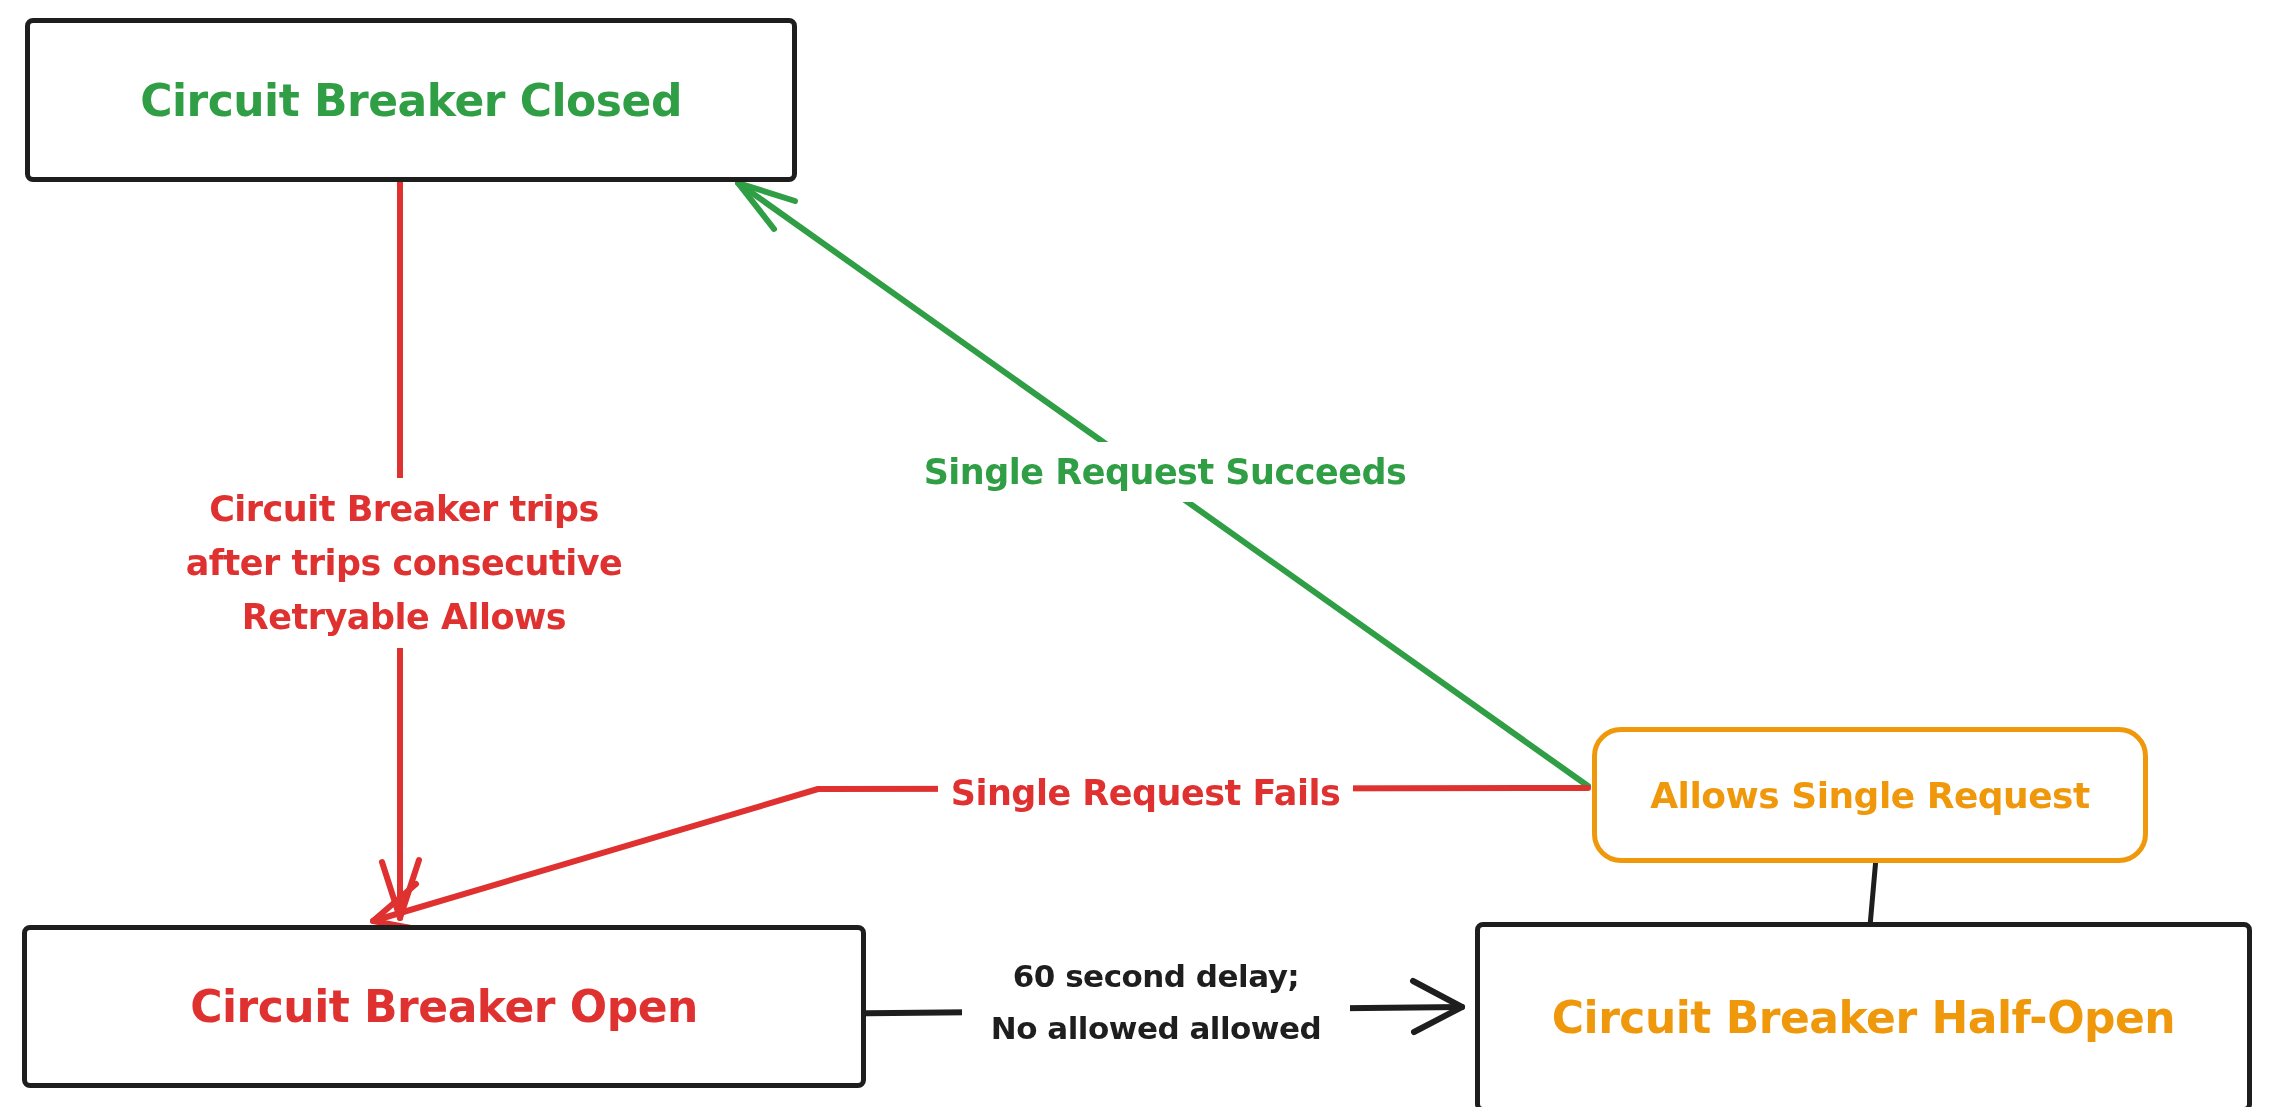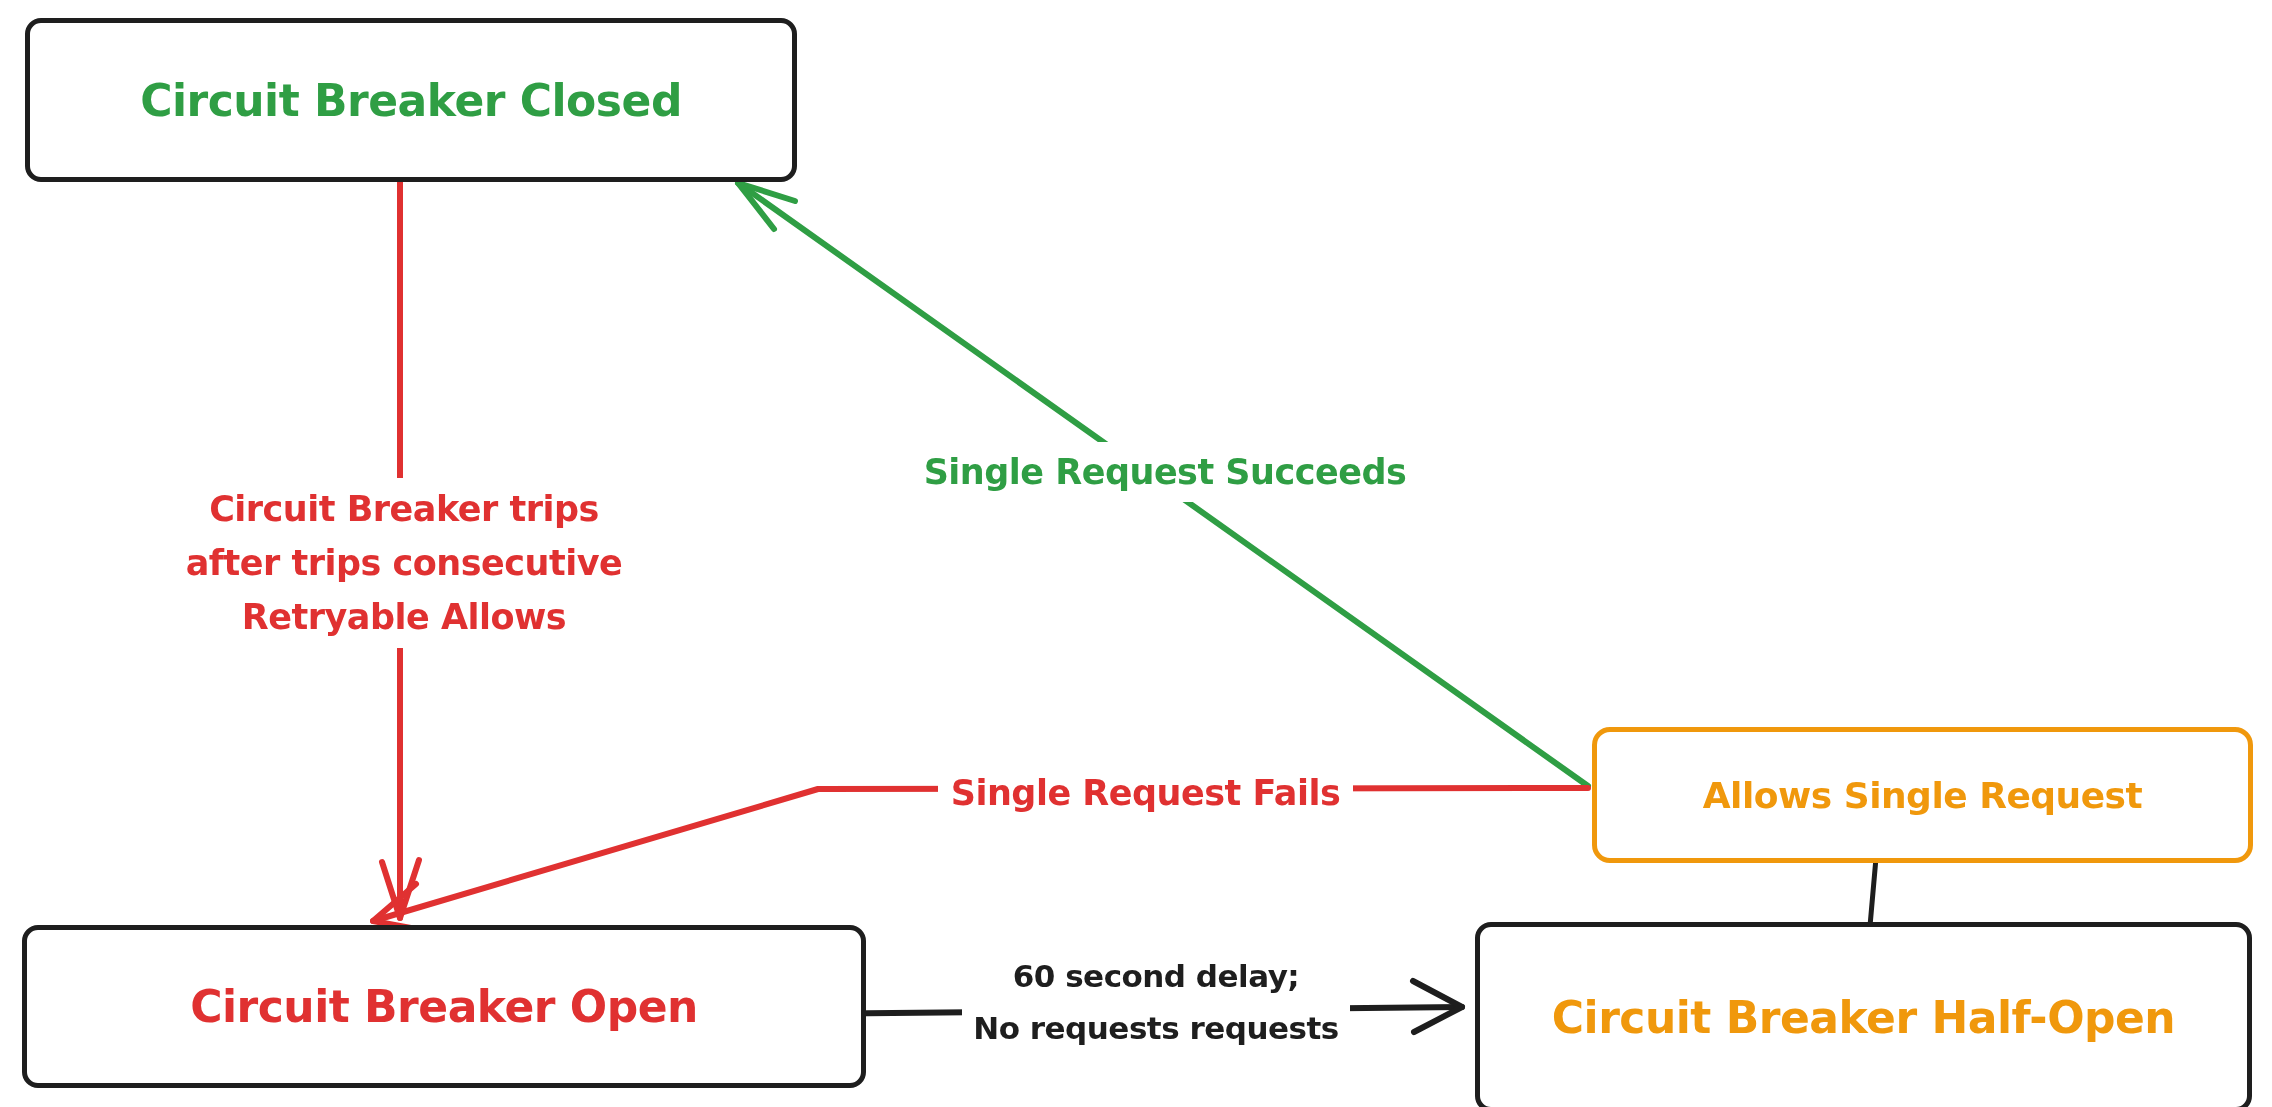--- a/index.html
+++ b/index.html
@@ -32,37 +32,37 @@
     stroke-linejoin: round;
   }
   .stroke-red    { stroke: var(--red); }
   .stroke-green  { stroke: var(--green); }
   .stroke-ink    { stroke: var(--ink); }
 
   .node {
     position: absolute;
     background: var(--background);
     border: 5px solid var(--ink);
-    border-radius: 16px;
+    border-radius: 8px;
     display: flex; align-items: center; justify-content: center;
     text-align: center;
   }
   .node .node-label {
     font-size: 44px;
     font-weight: 700;
     letter-spacing: -0.5px;
     white-space: nowrap;
   }
   .node-closed    { left: 25px;   top: 18px;  width: 772px; height: 164px; }
   .node-open      { left: 22px;   top: 925px; width: 844px; height: 163px; }
   .node-half-open { left: 1475px; top: 922px; width: 777px; height: 190px; }
   .node-allows {
-    left: 1592px; top: 727px; width: 661px; height: 136px;
+    left: 1592px; top: 727px; width: 556px; height: 136px;
     border: 5px solid var(--orange);
-    border-radius: 18px;
+    border-radius: 29px;
   }
   .node-allows .node-label { font-size: 36px; }
 
   .text-green  { color: var(--green); }
   .text-red    { color: var(--red); }
   .text-orange { color: var(--orange); }
   .text-ink    { color: var(--ink); }
 
   .edge-label {
     position: absolute;
@@ -137,16 +137,16 @@
   <div class="edge-label label-succeed text-green">
     <span class="line">Single Request Succeeds</span>
   </div>
 
   <div class="edge-label label-fail text-red">
     <span class="line">Single Request Fails</span>
   </div>
 
   <div class="edge-label label-delay text-ink">
     <span class="line">60 second delay;</span>
-    <span class="line">No requests requests</span>
+    <span class="line">No allowed allowed</span>
   </div>
 
 </div>
 
 </body></html>

